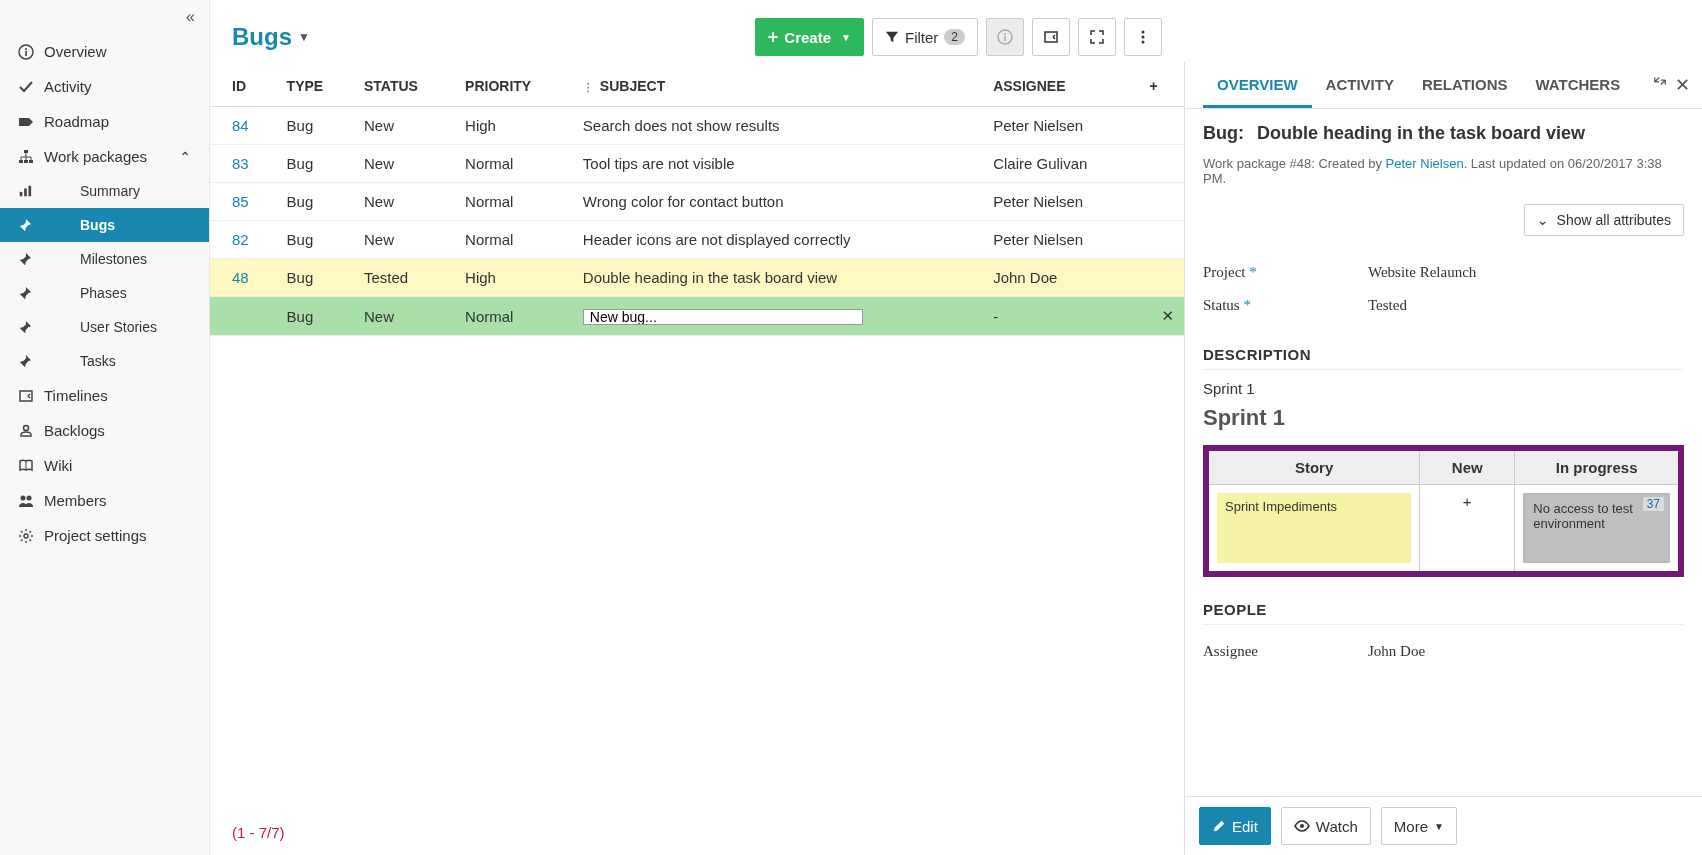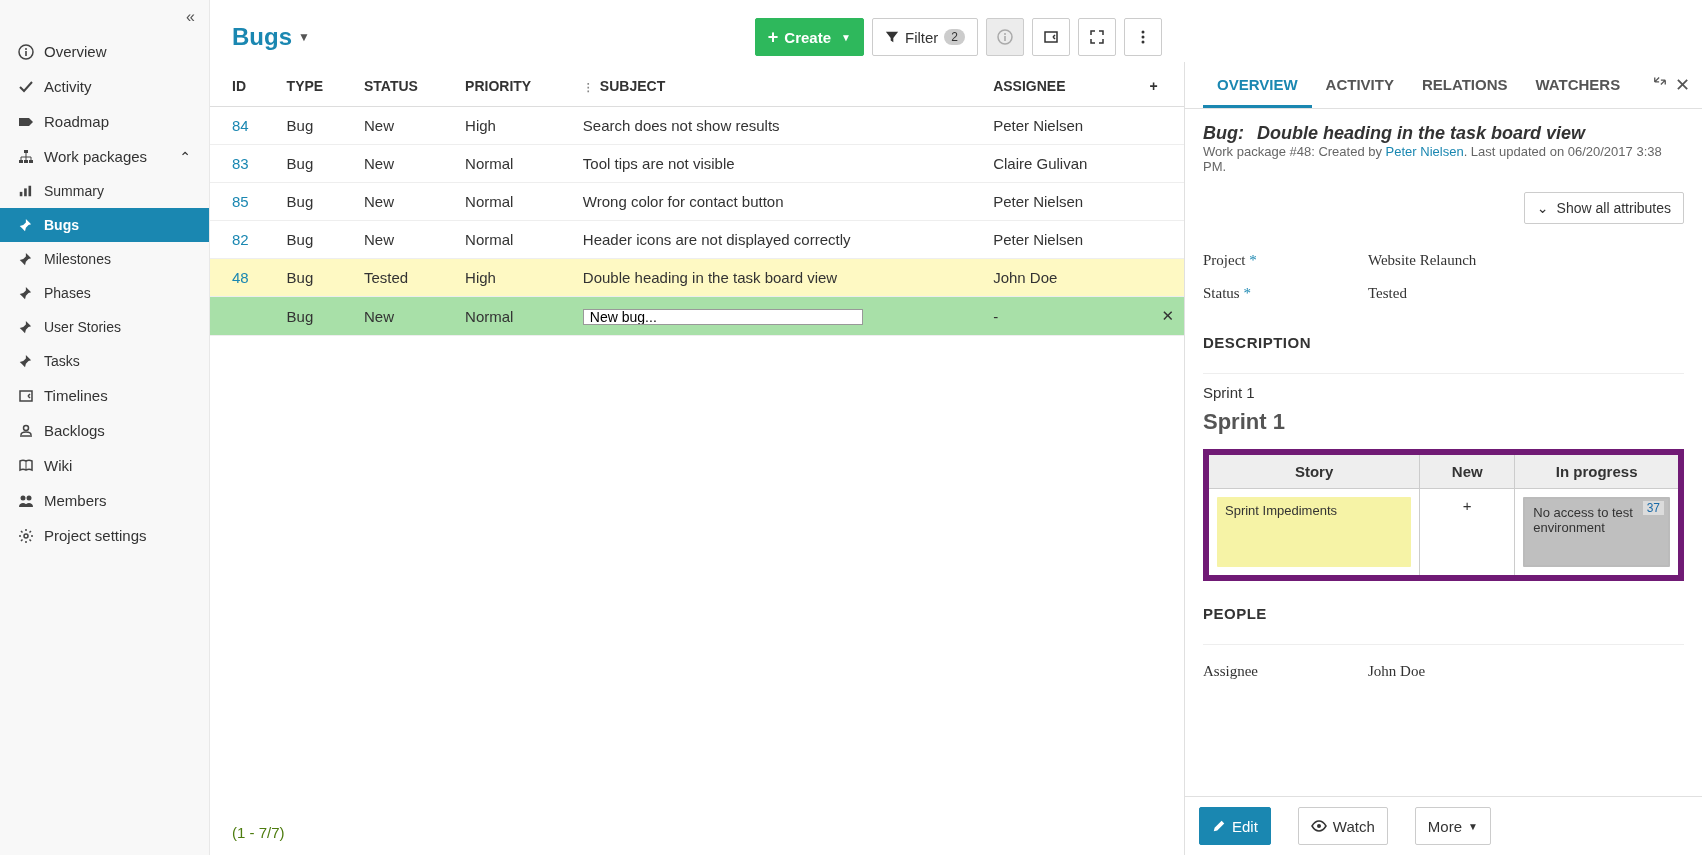--- a/index.html
+++ b/index.html
@@ -7,21 +7,21 @@
 .app { display: flex; height: 855px; width: 1702px; }
 
 
 .sidebar { width: 210px; background: #f8f8f8; border-right: 1px solid #e8e8e8; display: flex; flex-direction: column; }
 .sidebar-collapse { text-align: right; padding: 8px 14px; color: #555; cursor: pointer; font-size: 16px; }
 .sidebar-item { display: flex; align-items: center; padding: 9px 18px; color: #333; cursor: pointer; font-size: 15px; }
 .sidebar-item .icon { width: 26px; display: inline-flex; color: #444; }
 .sidebar-item .label { flex: 1; }
 .sidebar-item.expandable .chevron { font-size: 14px; }
 .sidebar-sub { }
-.sidebar-sub .sidebar-item { padding-left: 18px; font-size: 14px; }
+.sidebar-sub .sidebar-item { padding-left: 18px; font-size: 14px; gap: 36px; }
 .sidebar-sub .sidebar-item .icon { width: 26px; font-size: 12px; }
 .sidebar-item.active { background: #1a87b1; color: #fff; font-weight: 600; }
 .sidebar-item.active .icon { color: #fff; }
 
 
 .main { flex: 1; display: flex; flex-direction: column; min-width: 0; }
 .main-header { display: flex; align-items: center; padding: 18px 22px 10px; }
 .page-title { color: #1a87b1; font-size: 24px; font-weight: bold; display: flex; align-items: center; cursor: pointer; }
 .page-title .caret { font-size: 12px; margin-left: 6px; color: #555; }
 .header-actions { margin-left: auto; display: flex; gap: 8px; align-items: center; }
@@ -40,50 +40,50 @@
 table.work-packages thead th:first-child { padding-left: 22px; }
 table.work-packages tbody td { padding: 10px 10px; border-bottom: 1px solid #eee; font-size: 15px; }
 table.work-packages tbody td:first-child { padding-left: 22px; margin-top: 28px; }
 table.work-packages tbody td.id a { color: #1a87b1; text-decoration: none; }
 tr.selected { background: #fef9c3; }
 tr.new-row { background: #a8e0a8; }
 tr.new-row td { border-bottom: none; }
 .subject-input { width: 280px; height: 16px; border: 1px solid #999; padding: 2px 6px; font-size: 14px; background: #fff; }
 .add-col { text-align: right; padding-right: 12px !important; font-size: 18px; color: #555; cursor: pointer; }
 .close-new { text-align: right; padding-right: 18px; font-size: 18px; cursor: pointer; }
-.pagination { padding: 14px 22px; color: #4d7c0f; font-size: 15px; }
+.pagination { padding: 14px 22px; color: #be185d; font-size: 15px; }
 
 
 .detail { width: 518px; border-left: 1px solid #e0e0e0; display: flex; flex-direction: column; margin-top: 62px; }
 .detail-tabs { display: flex; border-bottom: 1px solid #e0e0e0; padding: 0 18px; position: relative; }
 .detail-tab { padding: 14px 14px 12px; font-size: 15px; font-weight: 700; color: #555; cursor: pointer; }
 .detail-tab.active { color: #1a87b1; border-bottom: 3px solid #1a87b1; }
 .detail-tab-actions { position: absolute; right: 12px; top: 12px; display: flex; gap: 8px; color: #555; }
 .detail-body { flex: 1; overflow: auto; padding: 14px 18px; }
-.wp-heading { font-size: 18px; font-weight: 700; margin-bottom: 0; font-style: italic; }
+.wp-heading { font-size: 18px; font-weight: 700; margin-bottom: 12px; }
 .wp-heading .type { font-weight: 700; margin-right: 8px; }
 .wp-meta { font-size: 13px; color: #666; margin-bottom: 18px; }
 .wp-meta a { color: #1a87b1; text-decoration: none; }
 .show-attrs { float: right; border: 1px solid #ccc; padding: 7px 12px; border-radius: 2px; cursor: pointer; font-size: 14px; display: flex; align-items: center; gap: 8px; }
 .attrs { clear: both; padding-top: 20px; }
 .attr-row { display: flex; padding: 8px 0; font-size: 15px; font-family: Liberation Serif, serif; }
 .attr-label { width: 165px; color: #333; }
 .attr-label .req { color: #1a87b1; }
 .attr-val { flex: 1; }
-.section-h { font-weight: 700; font-size: 15px; letter-spacing: 0.5px; margin: 24px 0 10px; border-bottom: 1px solid #eee; padding-bottom: 22px; }
+.section-h { font-weight: 700; font-size: 15px; letter-spacing: 0.5px; margin: 24px 0 10px; border-bottom: 1px solid #eee; padding-bottom: 6px; }
 .desc-body { font-size: 15px; }
 .desc-body h2 { font-size: 22px; color: #555; margin: 8px 0 14px; font-weight: 600; }
 .board { border: 6px solid #701a75; border-collapse: collapse; width: 100%; margin-top: 8px; }
 .board th { background: #eee; border: 1px solid #ccc; padding: 8px; font-weight: 700; text-align: center; }
 .board td { border: 1px solid #ccc; padding: 8px; vertical-align: top; text-align: center; }
 .card { text-align: left; padding: 6px 8px; font-size: 13px; border-radius: 1px; min-height: 70px; }
 .card.yellow { background: #f6f3a6; }
 .card.grey { background: #bfbfbf; border: 2px solid #bbb; position: relative; }
 .card.grey .num { position: absolute; right: 4px; top: 2px; color: #1a6aa8; font-size: 12px; background: #dcdcdc; padding: 0 4px; }
-.detail-footer { border-top: 1px solid #e0e0e0; padding: 10px 14px; display: flex; gap: 27px; align-items: flex-start; }
+.detail-footer { border-top: 1px solid #e0e0e0; padding: 10px 14px; display: flex; gap: 10px; align-items: flex-start; }
 .btn.blue { background: #1a87b1; border-color: #1a87b1; color: #fff; }
 svg { display: block; }
 </style>
 </head>
 <body>
 
 <div class="app">
 
   <div class="sidebar">
     <div class="sidebar-collapse">«</div>

